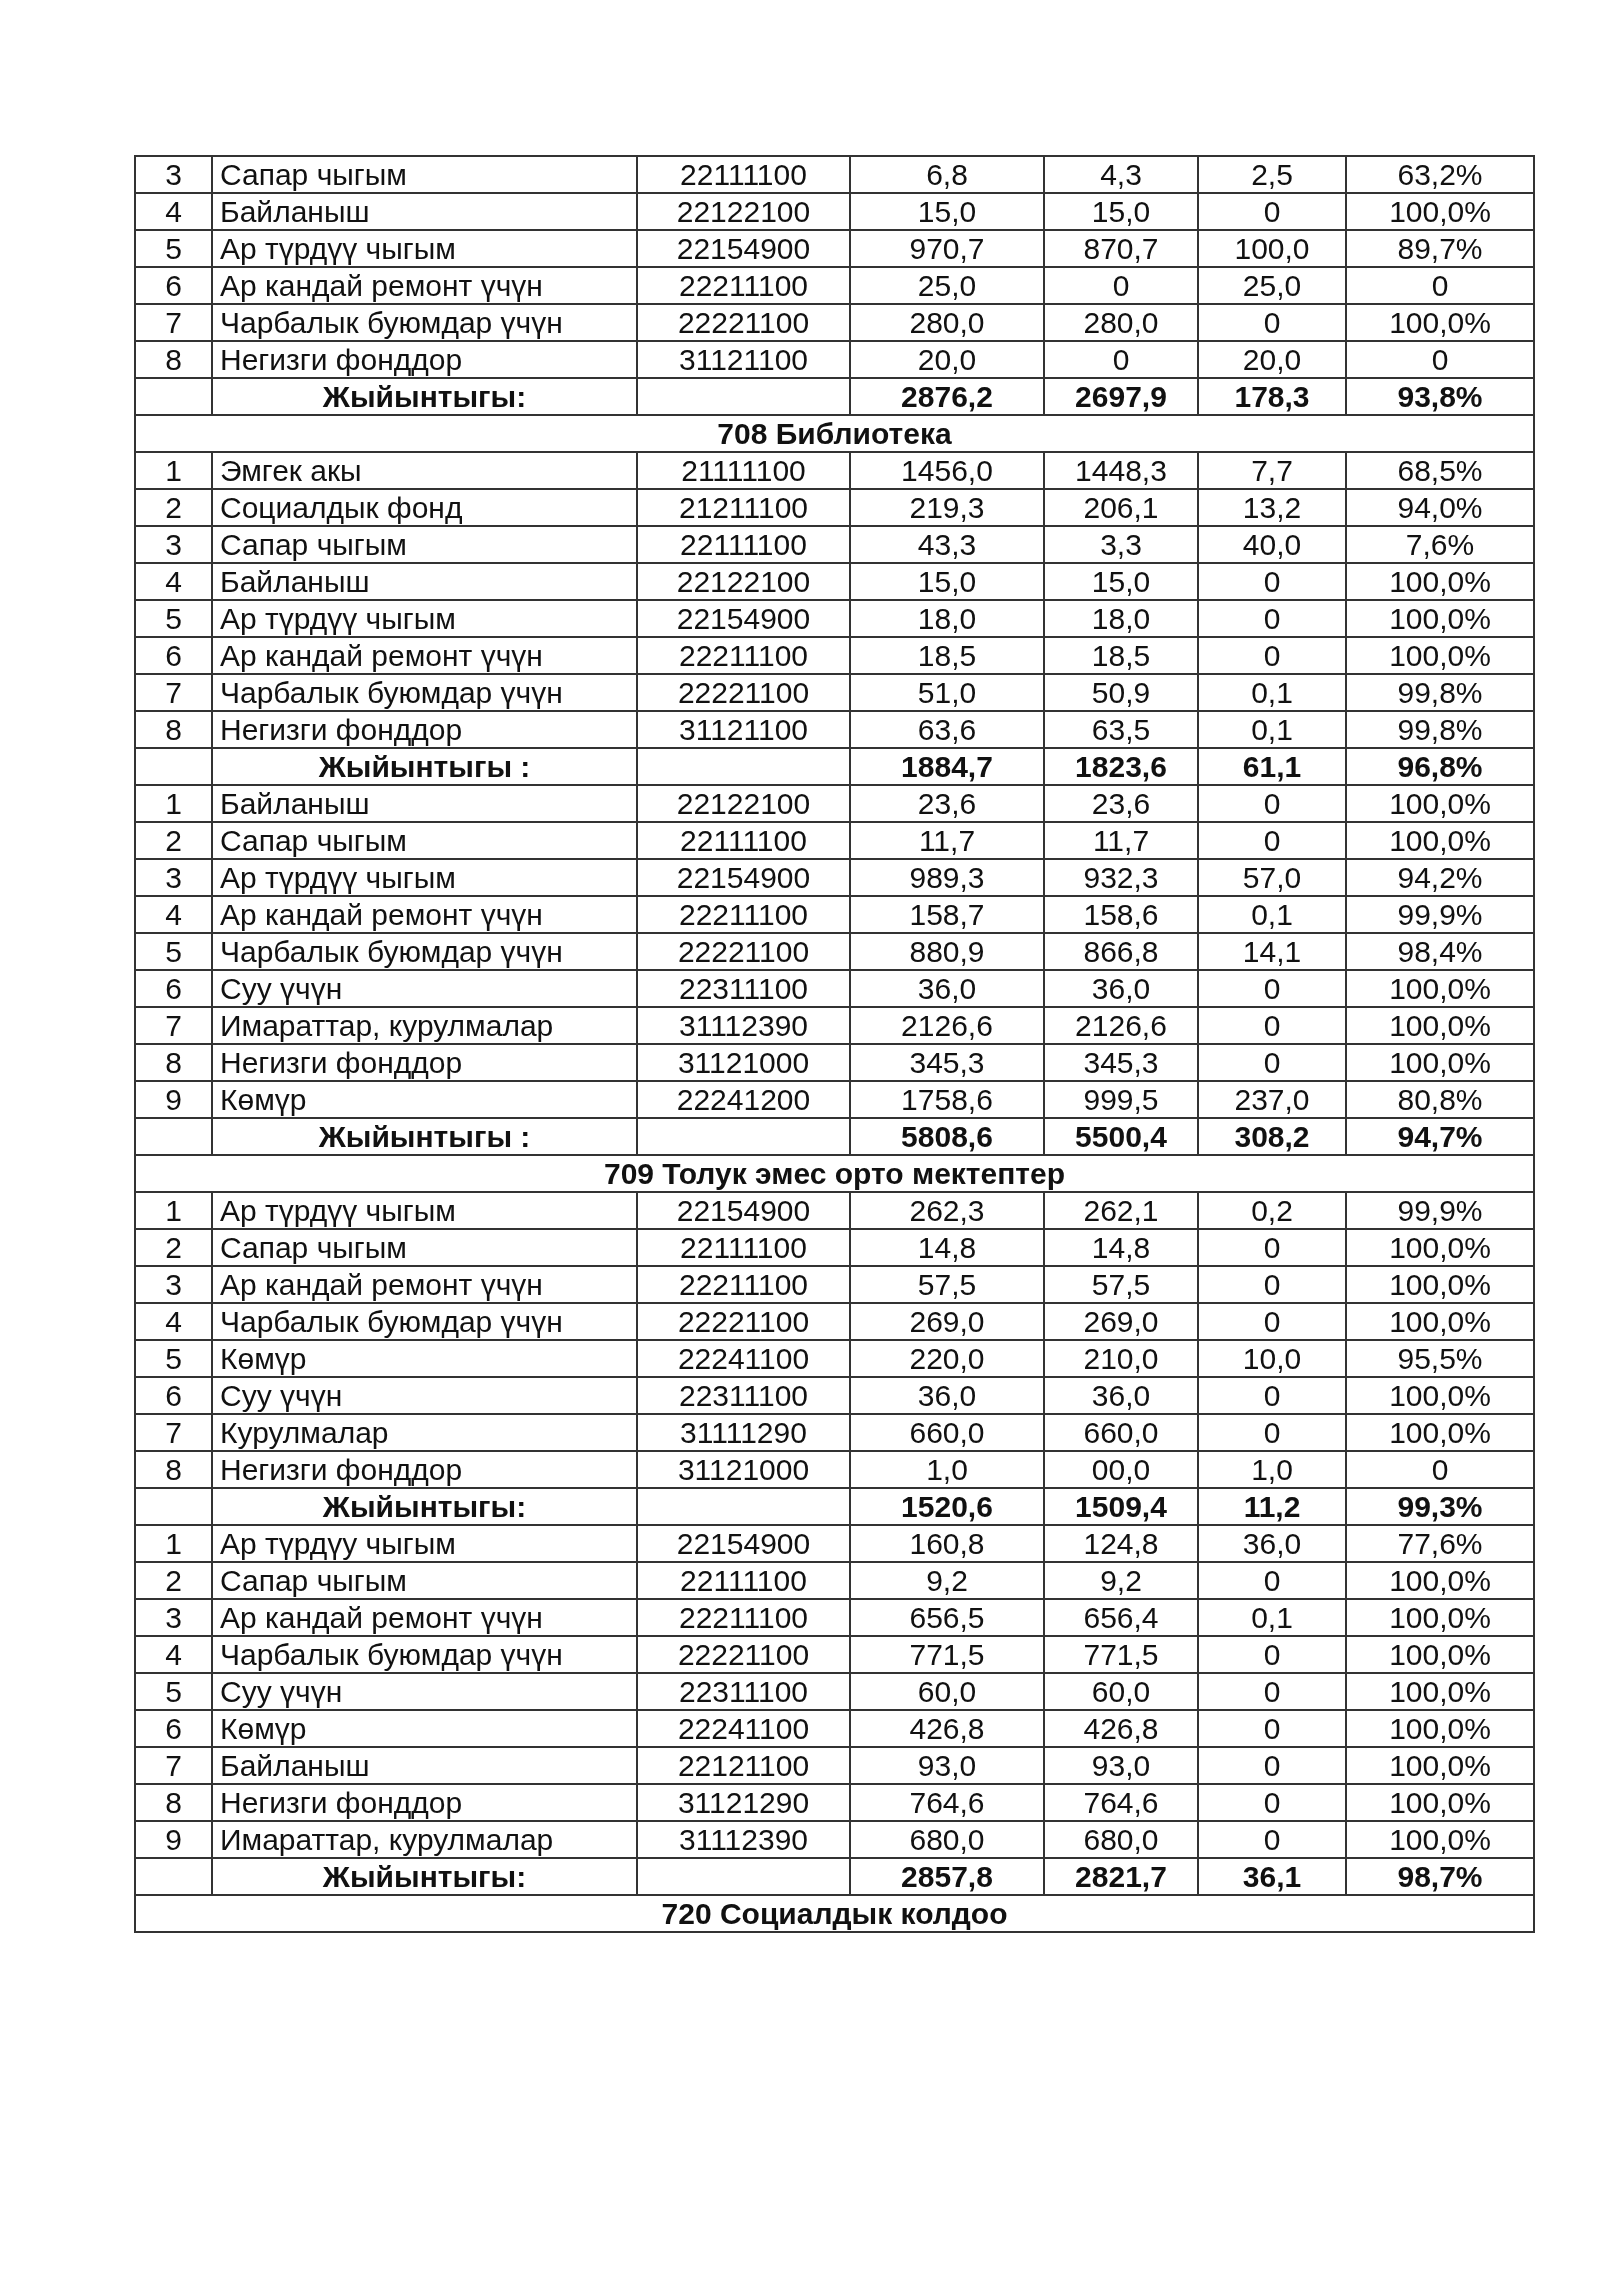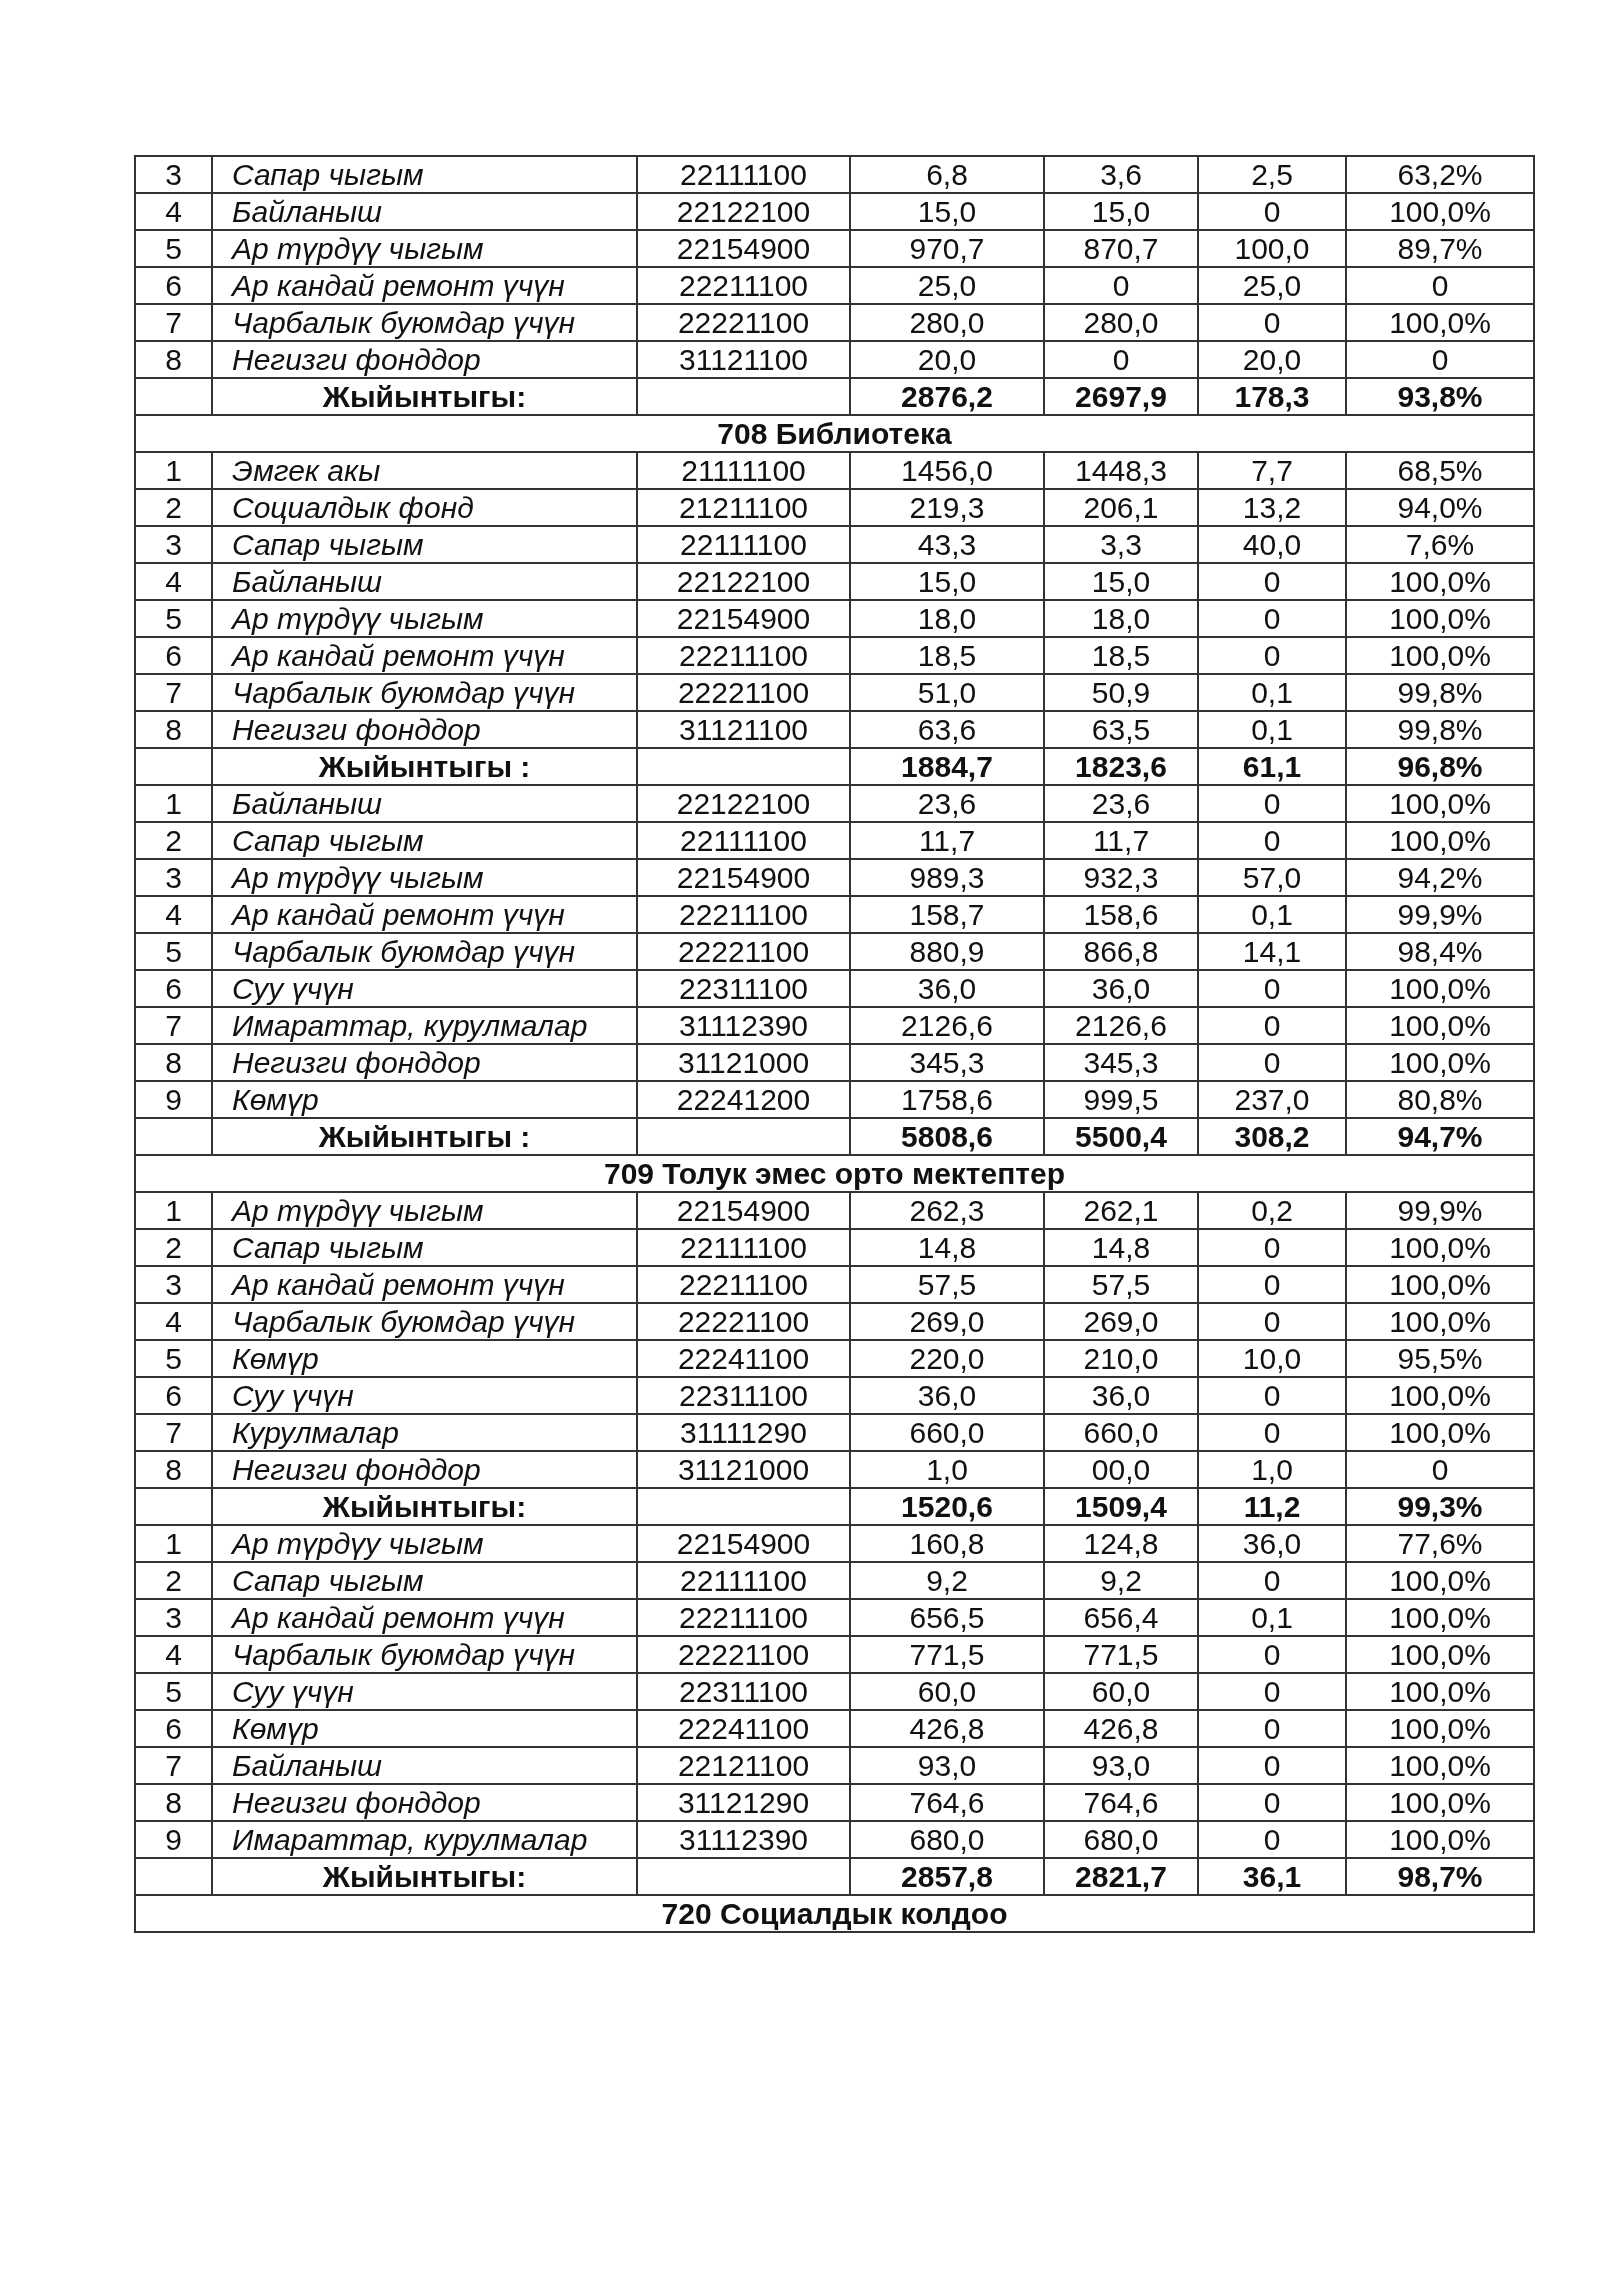--- a/index.html
+++ b/index.html
@@ -8,21 +8,21 @@
   table { border-collapse: collapse; width: 1400px; table-layout: fixed; }
   td { border: 2px solid #333; height: 35px; padding: 0; font-size: 30px; line-height: 35px; white-space: nowrap; overflow: hidden; }
   col.c-num { width: 77px; }
   col.c-name { width: 425px; }
   col.c-code { width: 213px; }
   col.c-plan { width: 194px; }
   col.c-fact { width: 154px; }
   col.c-diff { width: 148px; }
   col.c-pct { width: 188px; }
   .num { text-align: center; }
-  .name { text-align: left; padding-left: 19px; font-style: italic; }
+  .name { text-align: left; padding-left: 7px; }
   .center { text-align: center; }
   .total td { font-weight: bold; }
   .section td { text-align: center; font-weight: bold; }
   .total .label { text-align: center; }
 </style>
 </head>
 <body>
 
 <div class="page">
   <table>
@@ -34,21 +34,21 @@
         <col class="c-fact">
         <col class="c-diff">
         <col class="c-pct">
     </colgroup>
     <tbody id="tbody">
         <tr>
           <td class="num">3</td>
           <td class="name">Сапар чыгым</td>
           <td class="center">22111100</td>
           <td class="center">6,8</td>
-          <td class="center">3,6</td>
+          <td class="center">4,3</td>
           <td class="center">2,5</td>
           <td class="center">63,2%</td>
         </tr>
         <tr>
           <td class="num">4</td>
           <td class="name">Байланыш</td>
           <td class="center">22122100</td>
           <td class="center">15,0</td>
           <td class="center">15,0</td>
           <td class="center">0</td>

